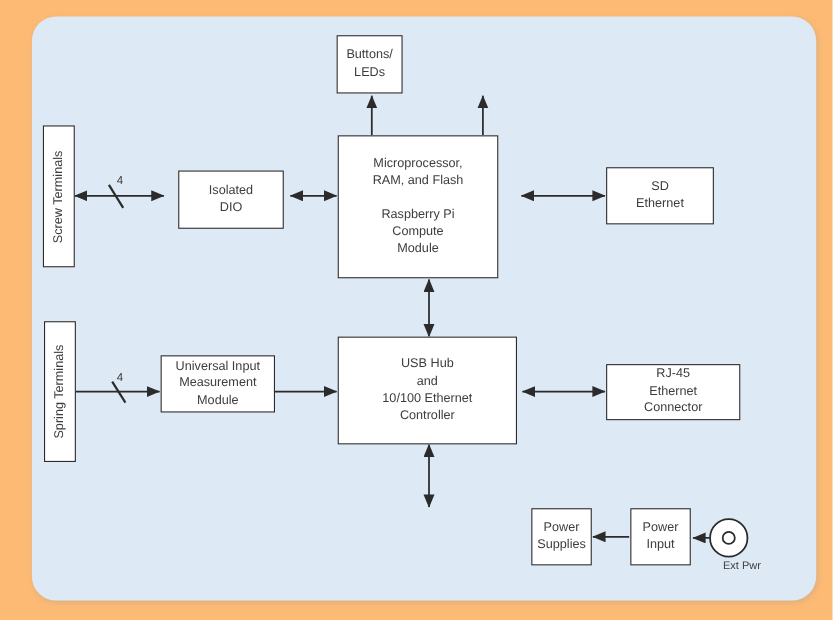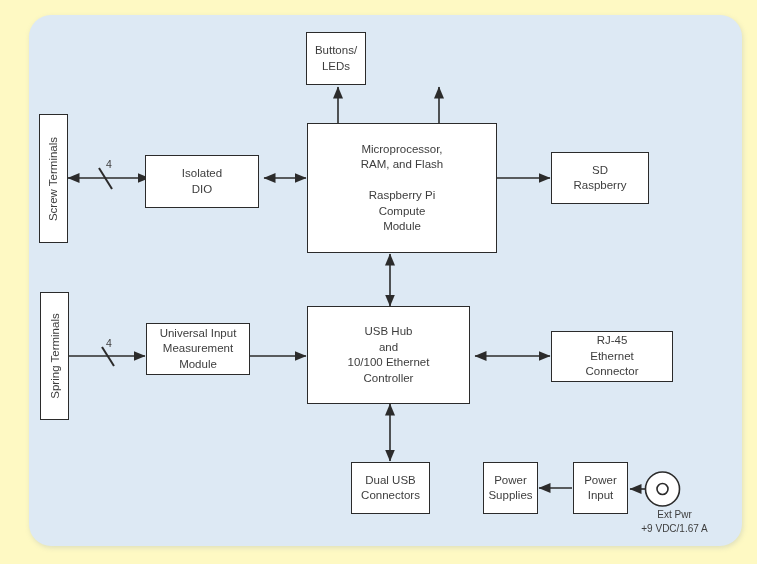--- a/index.html
+++ b/index.html
@@ -1,17 +1,17 @@
 <!DOCTYPE html>
 <html><head>
 <meta charset="utf-8">
 <style>
   html,body{margin:0;padding:0;background:#ffffff;}
   .stage{
-    position:relative;width:757px;height:564px;background:#fef9c3;overflow:hidden;
+    position:relative;width:757px;height:564px;background:#fdba74;overflow:hidden;
     font-family:"Liberation Sans",sans-serif;color:#3d3d3d;
   }
   .panel{
     position:absolute;left:29px;top:15px;width:713px;height:531px;
     background:#dde9f4;border-radius:22px;
     box-shadow:1px 2px 5px rgba(130,150,170,0.25);
   }
   svg.wires{position:absolute;left:0;top:0;z-index:1;}
   .box{
     position:absolute;z-index:2;box-sizing:border-box;
@@ -72,37 +72,37 @@
   <div class="box" style="left:306px;top:32px;width:60px;height:53px">
     <span class="lbl">Buttons/
 LEDs</span>
   </div>
 
 
   <div class="box" style="left:39px;top:114px;width:29px;height:129px">
     <span class="vlbl">Screw Terminals</span>
   </div>
 
-  <div class="box" style="left:145px;top:155px;width:114px;height:53px">
+  <div class="box" style="left:162px;top:155px;width:96px;height:53px">
     <span class="lbl">Isolated
 DIO</span>
   </div>
 
-  <div class="box" style="left:307px;top:123px;width:190px;height:130px">
+  <div class="box" style="left:307px;top:123px;width:146px;height:130px">
     <span class="lbl">Microprocessor,
 RAM, and Flash
 
 Raspberry Pi
 Compute
 Module</span>
   </div>
 
   <div class="box" style="left:551px;top:152px;width:98px;height:52px">
     <span class="lbl">SD
-Raspberry</span>
+Ethernet</span>
   </div>
 
   <div class="box" style="left:40px;top:292px;width:29px;height:128px">
     <span class="vlbl">Spring Terminals</span>
   </div>
 
   <div class="box" style="left:146px;top:323px;width:104px;height:52px">
     <span class="lbl">Universal Input
 Measurement
 Module</span>
@@ -114,37 +114,32 @@
 10/100 Ethernet
 Controller</span>
   </div>
 
   <div class="box" style="left:551px;top:331px;width:122px;height:51px">
     <span class="lbl">RJ-45
 Ethernet
 Connector</span>
   </div>
 
-  <div class="box" style="left:351px;top:462px;width:79px;height:52px">
-    <span class="lbl">Dual USB
-Connectors</span>
-  </div>
 
   <div class="box" style="left:483px;top:462px;width:55px;height:52px">
     <span class="lbl">Power
 Supplies</span>
   </div>
 
   <div class="box" style="left:573px;top:462px;width:55px;height:52px">
     <span class="lbl">Power
 Input</span>
   </div>
 
   <div class="busnum" style="left:102px;top:158px">4</div>
 
   <div class="busnum" style="left:102px;top:337px">4</div>
 
   <div class="extpwr">
     <span>Ext Pwr</span>
-    <span>+9 VDC/1.67 A</span>
   </div>
 
 </div>
 
 </body></html>

